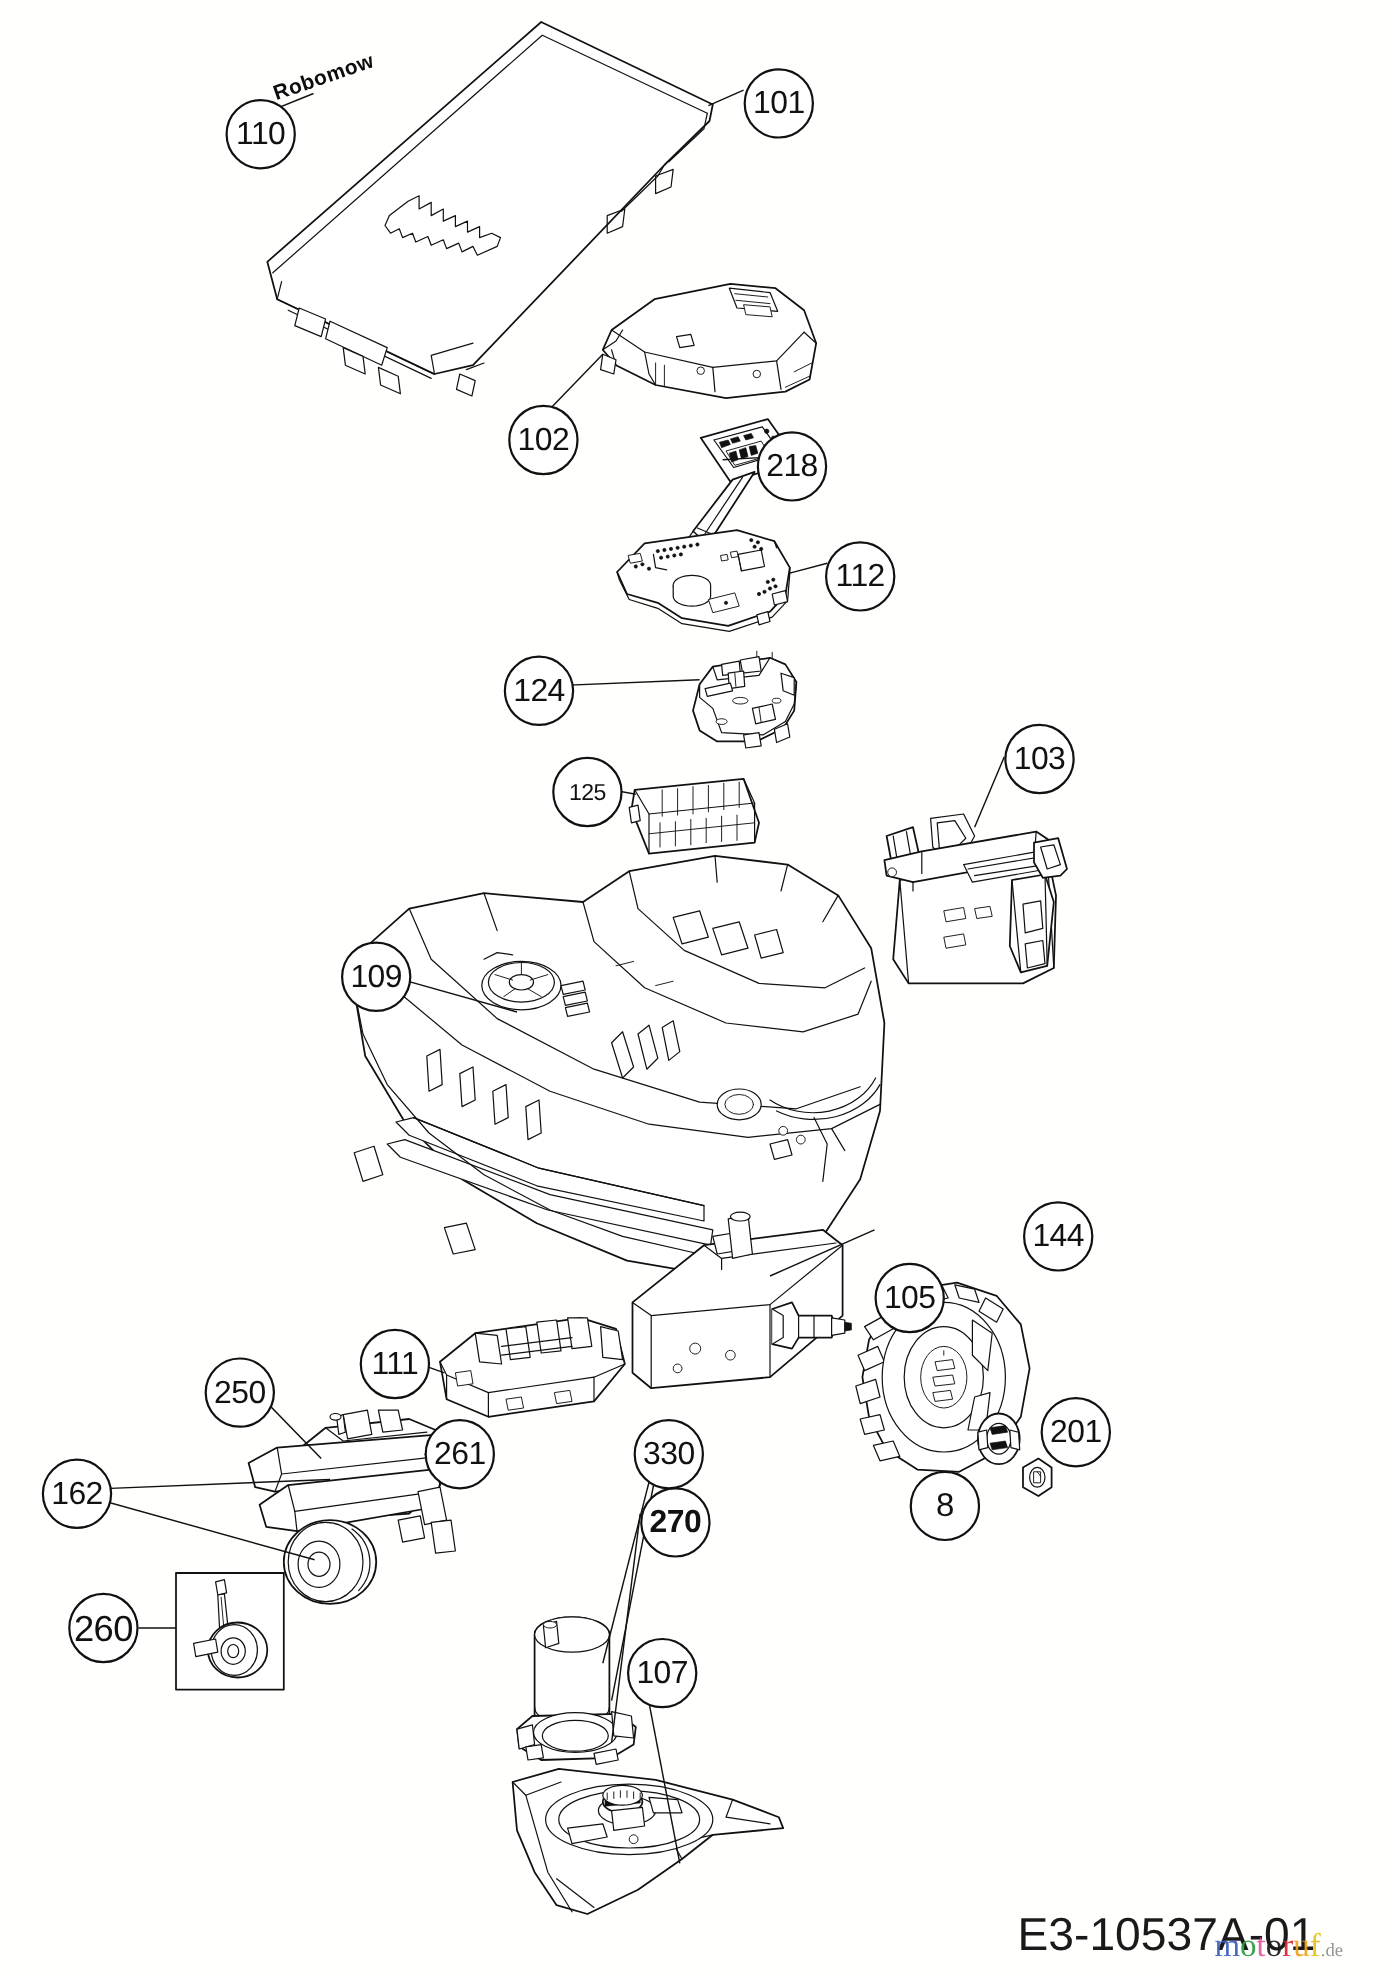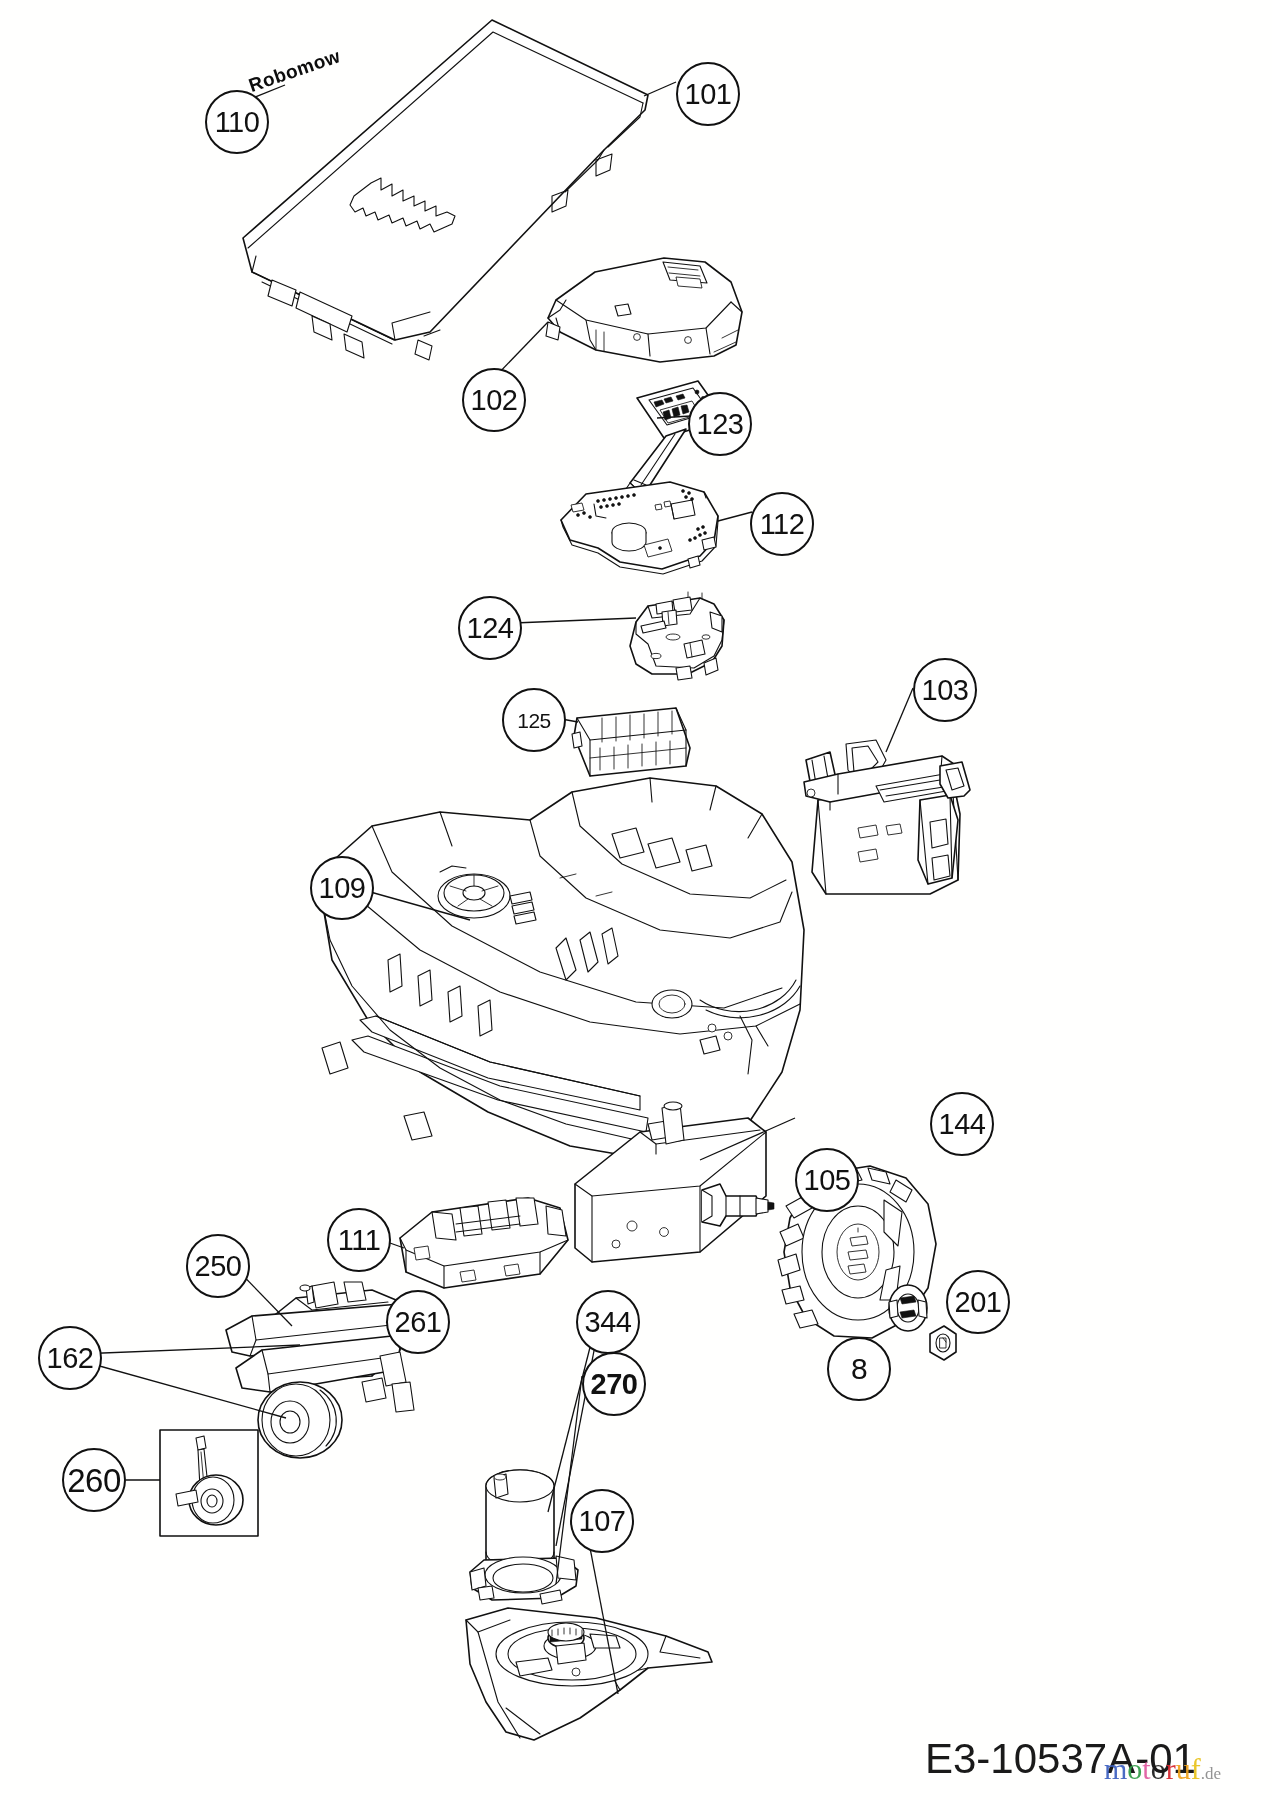--- a/index.html
+++ b/index.html
@@ -570,21 +570,21 @@
       <div class="callout" style="left: 205px; top: 90px; width: 64px; height: 64px; font-size: 29px;">
         <span>110</span>
       </div>
       <div class="callout" style="left: 676px; top: 62px; width: 64px; height: 64px; font-size: 29px;">
         <span>101</span>
       </div>
       <div class="callout" style="left: 462px; top: 368px; width: 64px; height: 64px; font-size: 29px;">
         <span>102</span>
       </div>
       <div class="callout" style="left: 688px; top: 392px; width: 64px; height: 64px; font-size: 29px;">
-        <span>123</span>
+        <span>218</span>
       </div>
       <div class="callout" style="left: 750px; top: 492px; width: 64px; height: 64px; font-size: 29px;">
         <span>112</span>
       </div>
       <div class="callout" style="left: 458px; top: 596px; width: 64px; height: 64px; font-size: 29px;">
         <span>124</span>
       </div>
       <div class="callout" style="left: 502px; top: 688px; width: 64px; height: 64px; font-size: 21px;">
         <span>125</span>
       </div>
@@ -606,21 +606,21 @@
       <div class="callout" style="left: 946px; top: 1270px; width: 64px; height: 64px; font-size: 29px;">
         <span>201</span>
       </div>
       <div class="callout" style="left: 186px; top: 1234px; width: 64px; height: 64px; font-size: 29px;">
         <span>250</span>
       </div>
       <div class="callout" style="left: 386px; top: 1290px; width: 64px; height: 64px; font-size: 29px;">
         <span>261</span>
       </div>
       <div class="callout" style="left: 576px; top: 1290px; width: 64px; height: 64px; font-size: 29px;">
-        <span>344</span>
+        <span>330</span>
       </div>
       <div class="callout" style="left: 827px; top: 1337px; width: 64px; height: 64px; font-size: 30px;">
         <span>8</span>
       </div>
       <div class="callout" style="left: 38px; top: 1326px; width: 64px; height: 64px; font-size: 29px;">
         <span>162</span>
       </div>
       <div class="callout" style="left: 582px; top: 1352px; width: 64px; height: 64px; font-size: 29px; font-weight: bold;">
         <span>270</span>
       </div>

